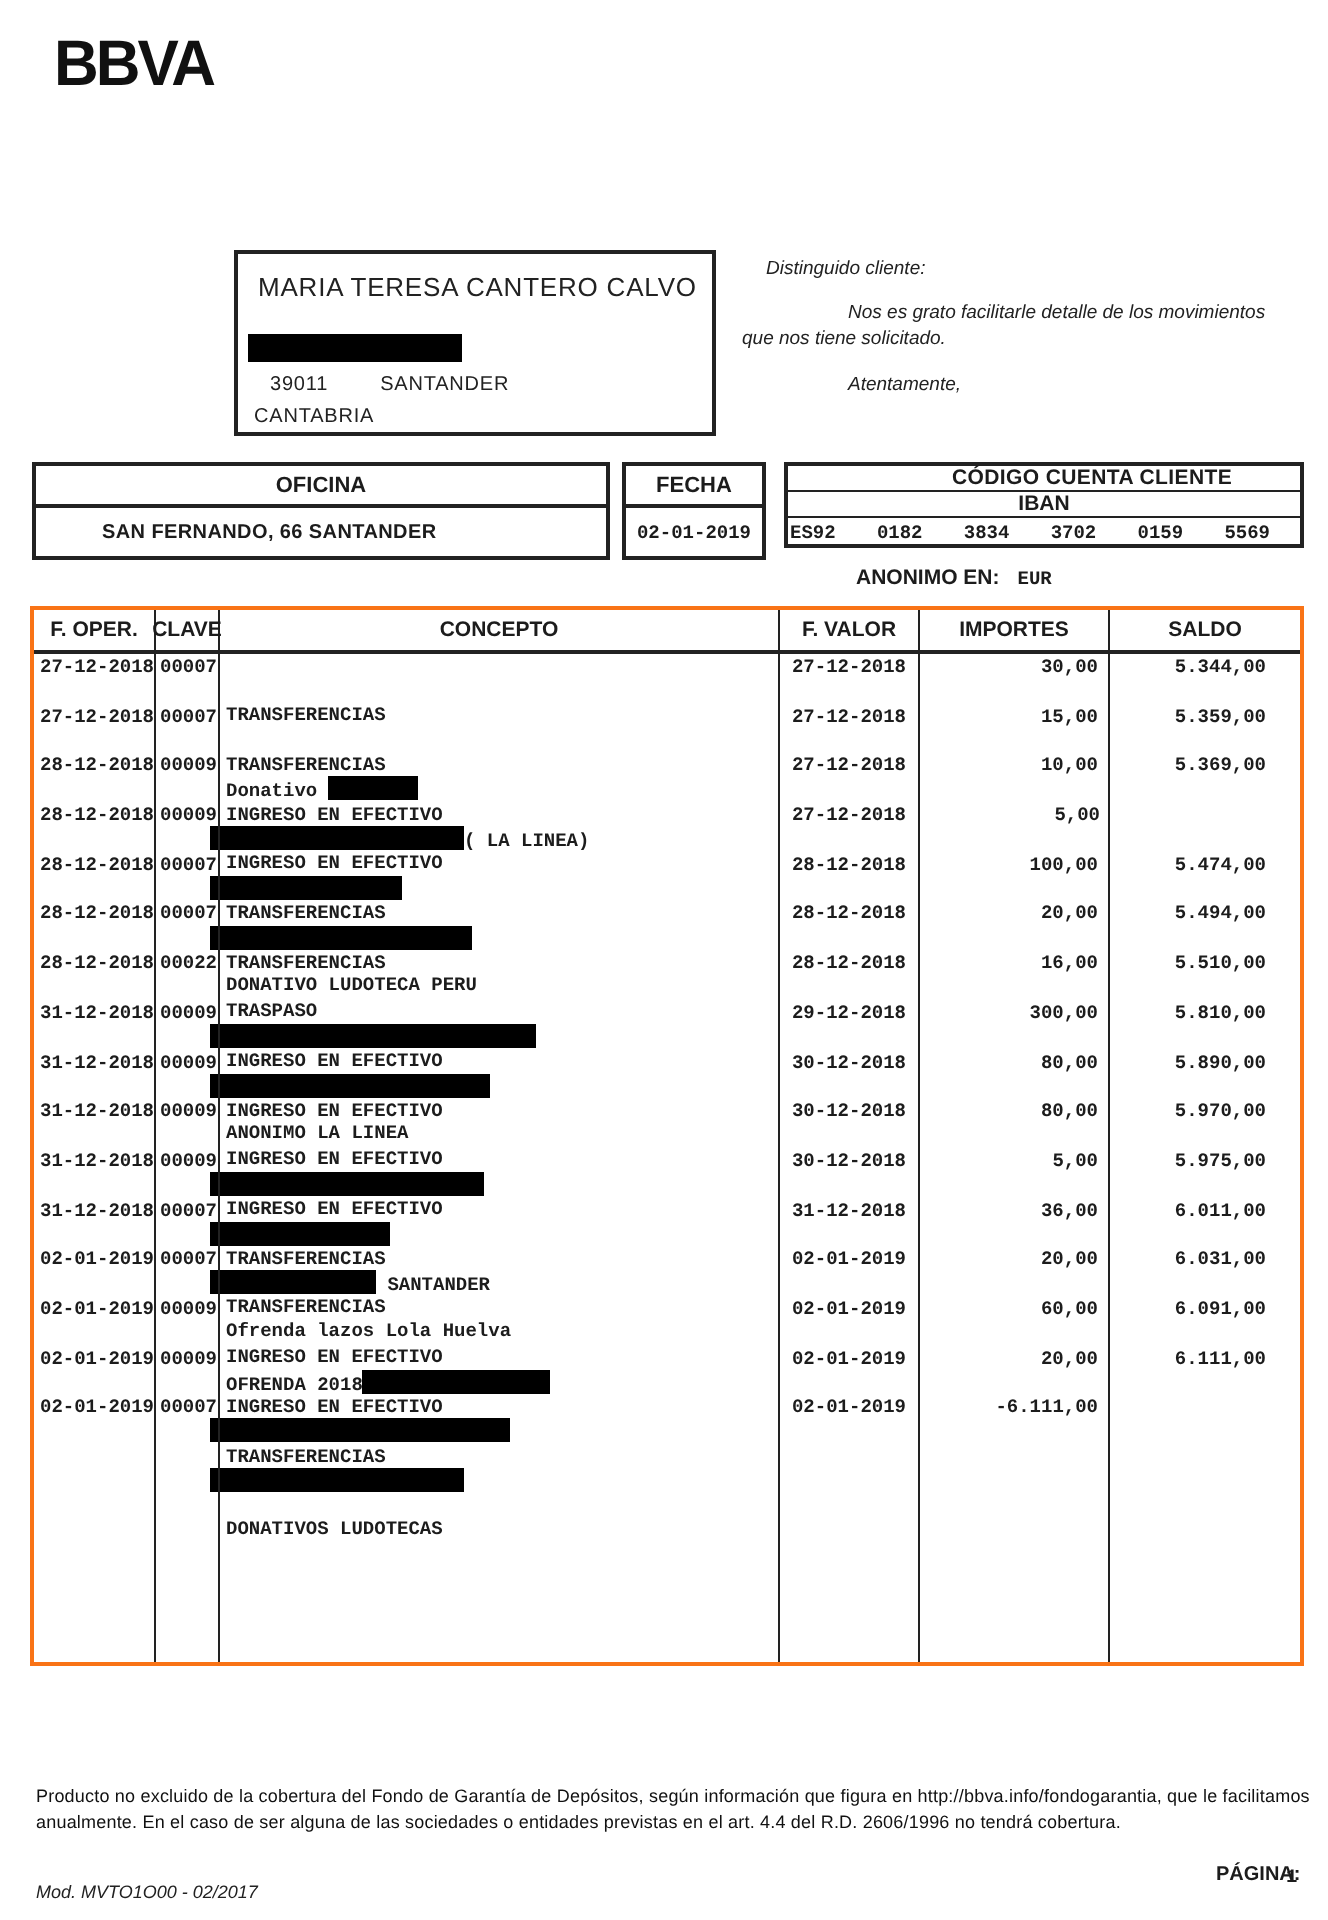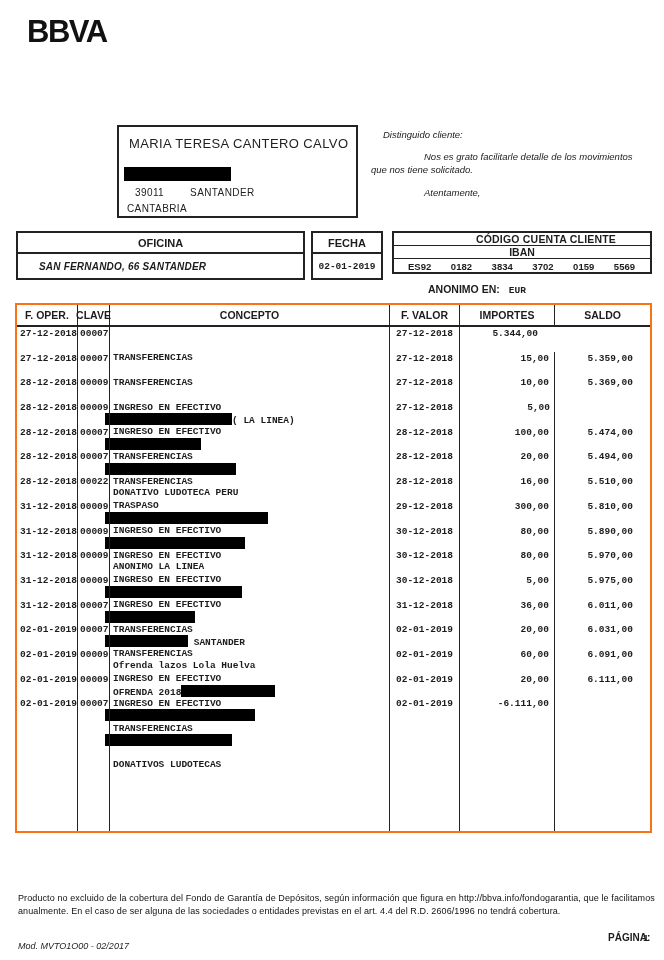--- a/index.html
+++ b/index.html
@@ -26,33 +26,33 @@
   .g3{left:371px;top:164px;}
   .g4{left:424px;top:187px;}
 
   
   .hbox{position:absolute;border:2px solid #222;box-sizing:border-box;}
   .office-box{left:16px;top:231px;width:289px;height:49px;}
   .date-box{left:311px;top:231px;width:72px;height:49px;}
   .hbox .hrow{height:19px;border-bottom:2px solid #222;display:flex;align-items:center;
               justify-content:center;font-weight:bold;font-size:11px;}
   .hbox .vrow{height:24px;display:flex;align-items:center;font-size:10px;font-weight:600;}
-  .office-box .vrow{padding-left:21px;letter-spacing:.2px;font-style:italic;}
+  .office-box .vrow{padding-left:33px;letter-spacing:.2px;}
   .date-box .vrow{justify-content:center;font-family:"Liberation Mono",monospace;
                   font-weight:bold;font-size:9.5px;}
 
   
   .ccc-box{position:absolute;left:392px;top:231px;width:260px;height:43px;
            border:2px solid #222;box-sizing:border-box;}
   .ccc-r1{height:12px;border-bottom:1.5px solid #222;display:flex;align-items:center;
           justify-content:center;font-weight:bold;font-size:10.5px;letter-spacing:.2px;padding-left:48px;}
   .ccc-r2{height:12px;border-bottom:1.5px solid #222;display:flex;align-items:center;
           justify-content:center;font-weight:bold;font-size:10.5px;}
   .ccc-r3{height:13px;display:flex;align-items:center;justify-content:space-between;
-          padding:1px 15px 0 14px;font-family:Liberation Sans, sans-serif;
+          padding:1px 15px 0 1px;font-family:Liberation Mono, monospace;
           font-weight:bold;font-size:9.5px;}
 
   .cuenta-en{position:absolute;left:428px;top:283px;font-weight:bold;font-size:10.5px;}
   .cuenta-en .cur{font-family:"Liberation Mono",monospace;font-weight:bold;
                   font-size:9.5px;margin-left:9px;}
 
   
   .ttable{position:absolute;left:15px;top:303px;width:637px;height:530px;
           border:2px solid #f97316;box-sizing:border-box;display:flex;flex-direction:column;}
   .thead{display:grid;grid-template-columns:61px 32px 280px 70px 95px 95px;
@@ -142,22 +142,24 @@
       <div class="th">F. VALOR</div>
       <div class="th">IMPORTES</div>
       <div class="th">SALDO</div>
     </div>
     <div class="tbody">
   <div class="trow">
     <div class="c c1">27-12-2018</div>
     <div class="c c2">00007</div>
     <div class="c c3">
       <div class="l1">TRANSFERENCIAS</div>
+      <div class="l2"><span>Donativo </span><span class="redaction" style="width: 45px;"></span><span></span></div>
     </div>
     <div class="c c4">27-12-2018</div>
+    <div class="c c5">30,00</div>
     <div class="c c6">5.344,00</div>
   </div>
 
   <div class="trow">
     <div class="c c1">27-12-2018</div>
     <div class="c c2">00007</div>
     <div class="c c3">
       <div class="l1">TRANSFERENCIAS</div>
       <div class="l2"><span></span><span class="redaction flush" style="width: 127px;"></span><span>( LA LINEA)</span></div>
     </div>

